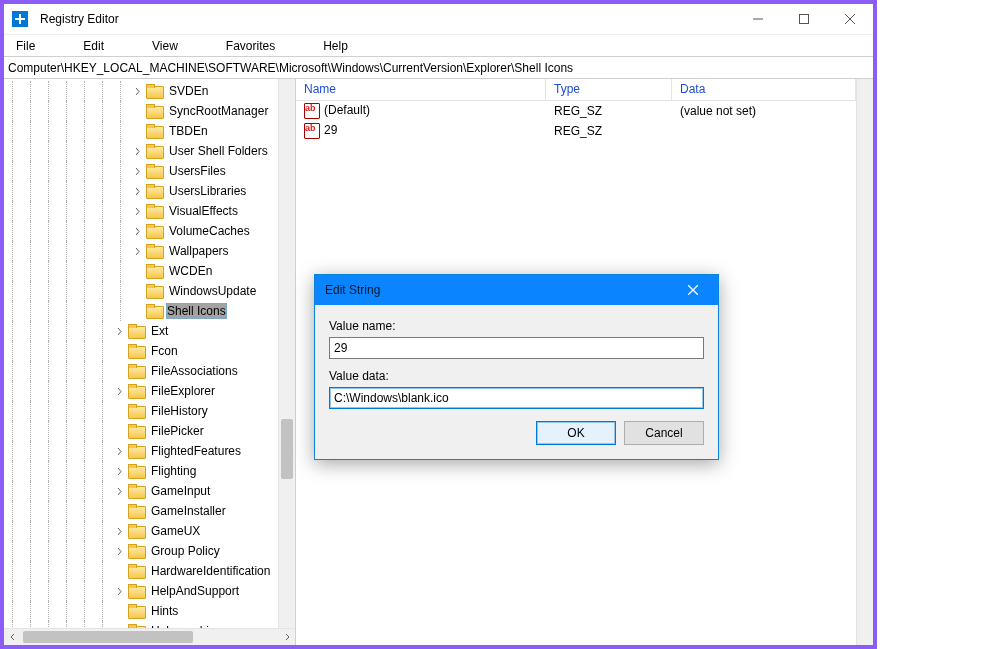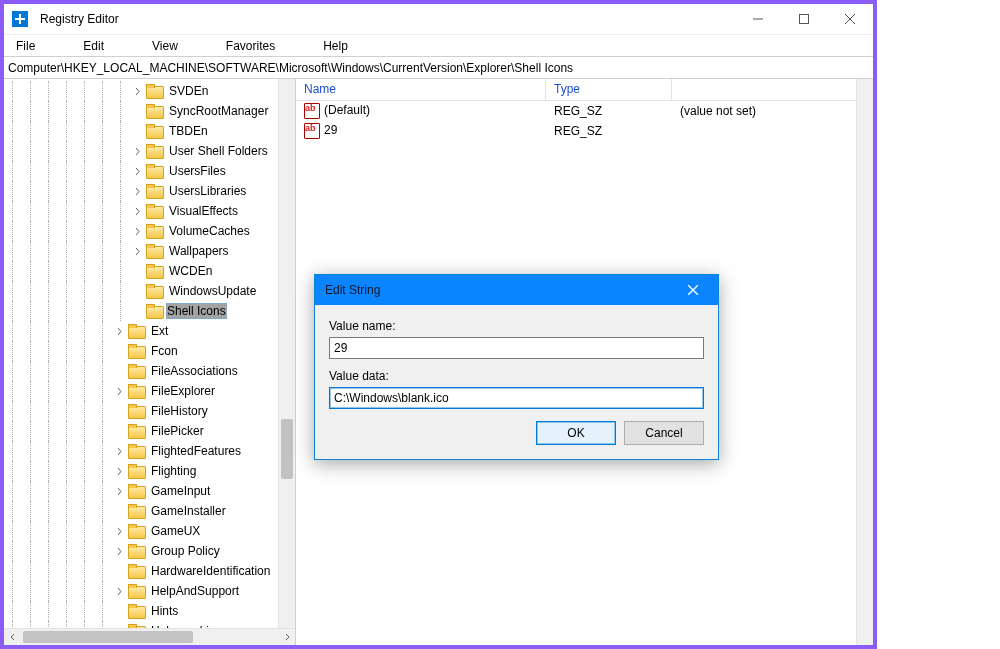--- a/index.html
+++ b/index.html
@@ -591,20 +591,21 @@
           </div>
       </div>
     </div>
 
     <div class="list">
       <div class="list-wrap">
         <div class="list-body">
           <div class="list-header">
             <div class="col col-name">Name</div>
             <div class="col col-type">Type</div>
+            <div class="col col-data">Data</div>
           </div>
           <div class="list-rows" id="list-rows">
               <div class="list-row">
                 <div class="cell col-name"><span class="regsz-icon"></span><span>(Default)</span></div>
                 <div class="cell col-type">REG_SZ</div>
                 <div class="cell col-data">(value not set)</div>
               </div>
               <div class="list-row">
                 <div class="cell col-name"><span class="regsz-icon"></span><span>29</span></div>
                 <div class="cell col-type">REG_SZ</div>

